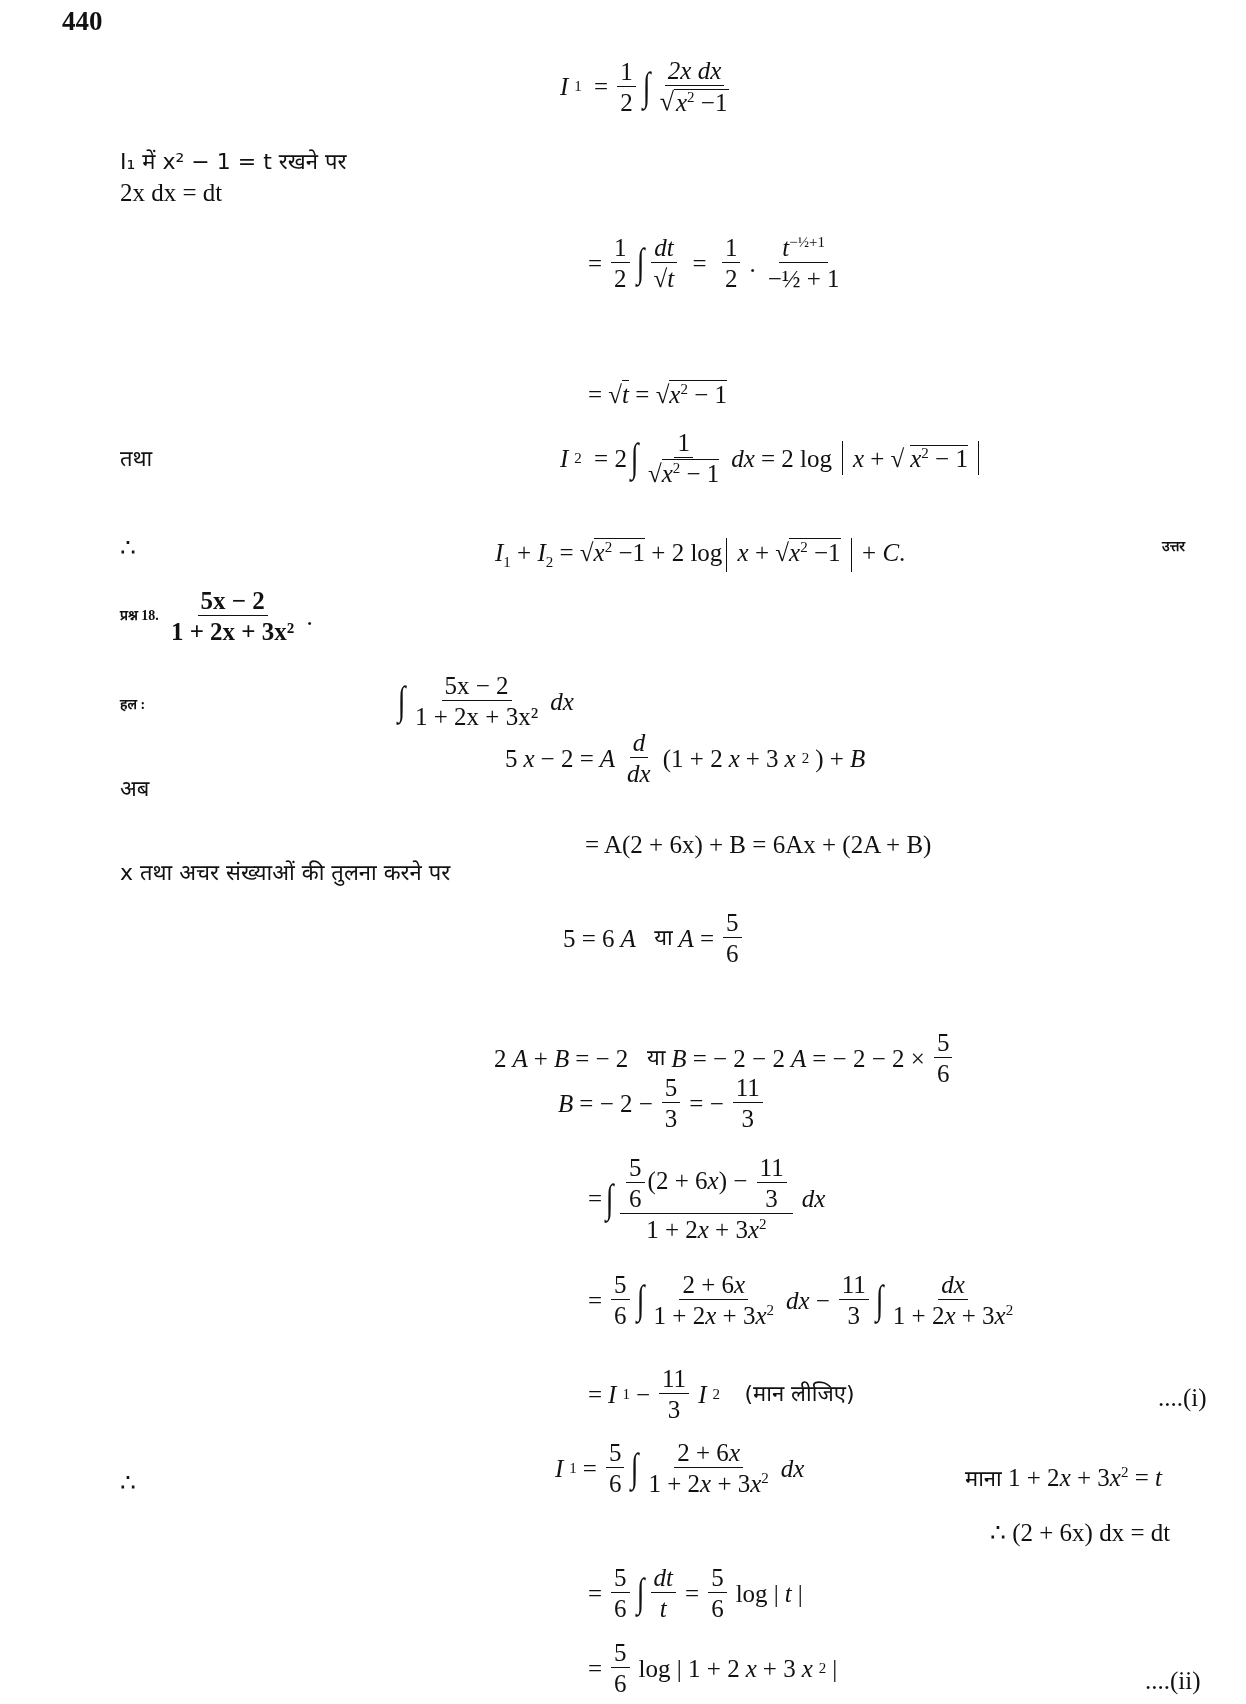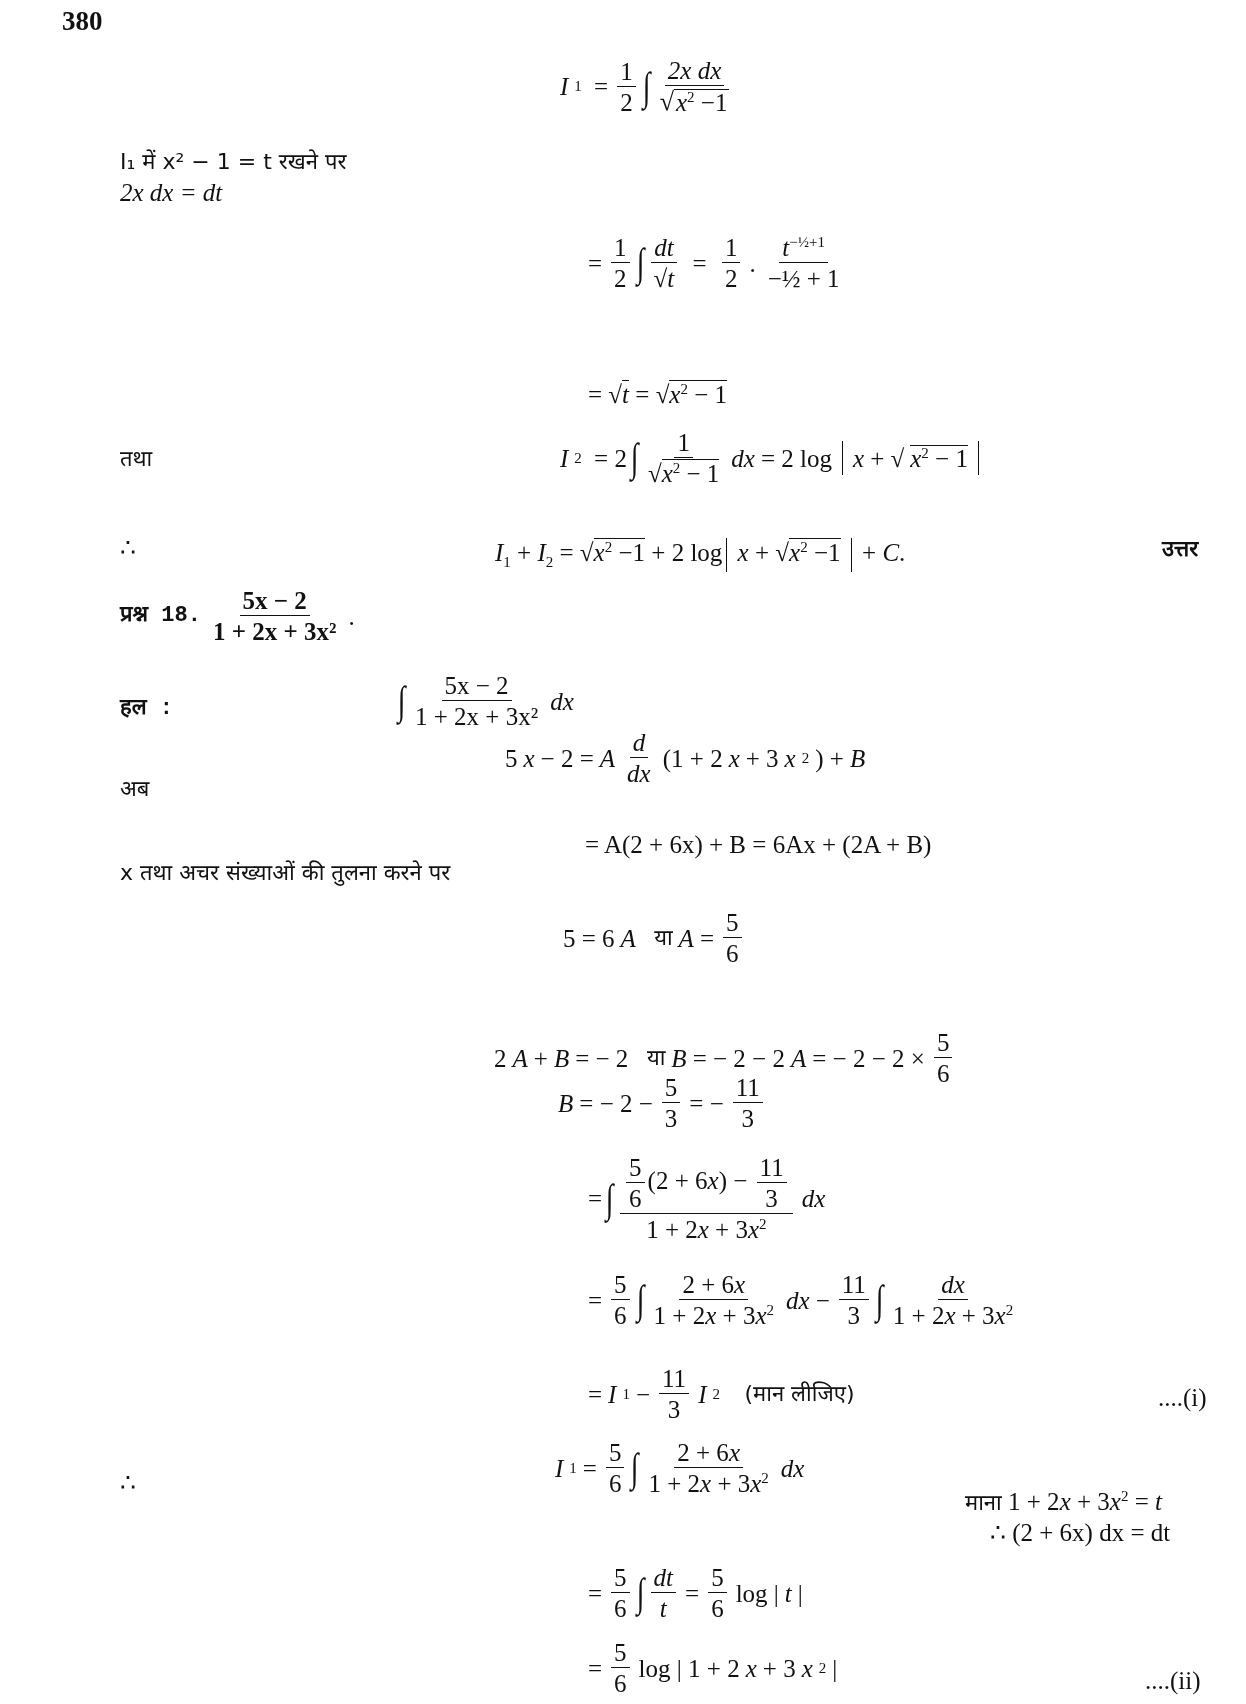--- a/index.html
+++ b/index.html
@@ -1,59 +1,59 @@
 <!DOCTYPE html>
 <html><head>
 <meta charset="utf-8">
 <style>
   html,body{margin:0;padding:0;background:#fff;}
   body{width:1246px;height:1704px;position:relative;overflow:hidden;
        font-family:"Liberation Serif","DejaVu Serif",serif;color:#111;font-size:25px;}
   .abs{position:absolute;white-space:nowrap;line-height:1;}
   .pg{font-weight:bold;font-size:27px;}
   .hi{font-family:"DejaVu Sans",sans-serif;font-size:22px;}
-  .hib{font-family:Liberation Mono, monospace;font-size:22px;font-weight:bold;}
+  .hib{font-family:Liberation Serif, serif;font-size:14px;font-weight:bold;}
   i{font-style:italic;}
   .eq{display:inline-flex;align-items:center;gap:6px;}
   .fr{display:inline-flex;flex-direction:column;align-items:center;vertical-align:middle;margin:0 3px;}
   .fr>.n{padding:0 3px 2px;border-bottom:1.5px solid #111;}
   .fr>.d{padding:3px 3px 0;}
   .int{font-size:40px;font-style:normal;transform:scaleX(0.7);display:inline-block;margin:0 -4px;}
   .sq{display:inline-flex;align-items:flex-start;}
   .sq>.r{font-size:26px;}
   .sq>.b{border-top:1.5px solid #111;padding:0 2px;}
   sup{font-size:15px;}
   sub{font-size:15px;}
   .bar{display:inline-block;border-left:1.5px solid #111;height:34px;vertical-align:middle;margin:0 4px;}
 </style>
 </head>
 <body>
 
-<div class="abs pg" style="left:62px;top:8px;">380</div>
+<div class="abs pg" style="left:62px;top:8px;">440</div>
 
 <div class="abs eq" style="left:560px;top:58px;">
   <i>I</i><sub>1</sub>&nbsp;=
   <span class="fr">
       <span class="n">1</span>
       <span class="d">2</span>
     </span>
   <span class="int">∫</span>
   <span class="fr">
       <span class="n"><i>2x dx</i></span>
       <span class="d"><span class="sq">
           <span class="r">√</span>
           <span class="b"><i>x</i><sup>2</sup> −1</span>
         </span></span>
     </span>
 </div>
 
 <div class="abs" style="left:120px;top:148px;">
   <span class="hi">I₁ में x² − 1 = t रखने पर</span>
 </div>
-<div class="abs" style="left:120px;top:180px;font-style:italic;">2x dx = dt</div>
+<div class="abs" style="left:120px;top:180px;">2x dx = dt</div>
 
 <div class="abs eq" style="left:588px;top:235px;">
   =
   <span class="fr">
       <span class="n">1</span>
       <span class="d">2</span>
     </span>
   <span class="int">∫</span>
   <span class="fr">
       <span class="n"><i>dt</i></span>
@@ -190,21 +190,21 @@
 <div class="abs eq" style="left:555px;top:1440px;">
   <i>I</i><sub>1</sub> = <span class="fr">
       <span class="n">5</span>
       <span class="d">6</span>
     </span><span class="int">∫</span>
   <span class="fr">
       <span class="n">2 + 6<i>x</i></span>
       <span class="d">1 + 2<i>x</i> + 3<i>x</i><sup>2</sup></span>
     </span><i>dx</i>
 </div>
-<div class="abs" style="left:965px;top:1465px;margin-top:24px;">
+<div class="abs" style="left:965px;top:1465px;">
   <span class="hi">माना</span> 1 + 2<i>x</i> + 3<i>x</i><sup>2</sup> = <i>t</i>
 </div>
 <div class="abs" style="left:990px;top:1520px;">∴ (2 + 6x) dx = dt</div>
 
 <div class="abs eq" style="left:588px;top:1565px;">
   = <span class="fr">
       <span class="n">5</span>
       <span class="d">6</span>
     </span><span class="int">∫</span>
   <span class="fr">

